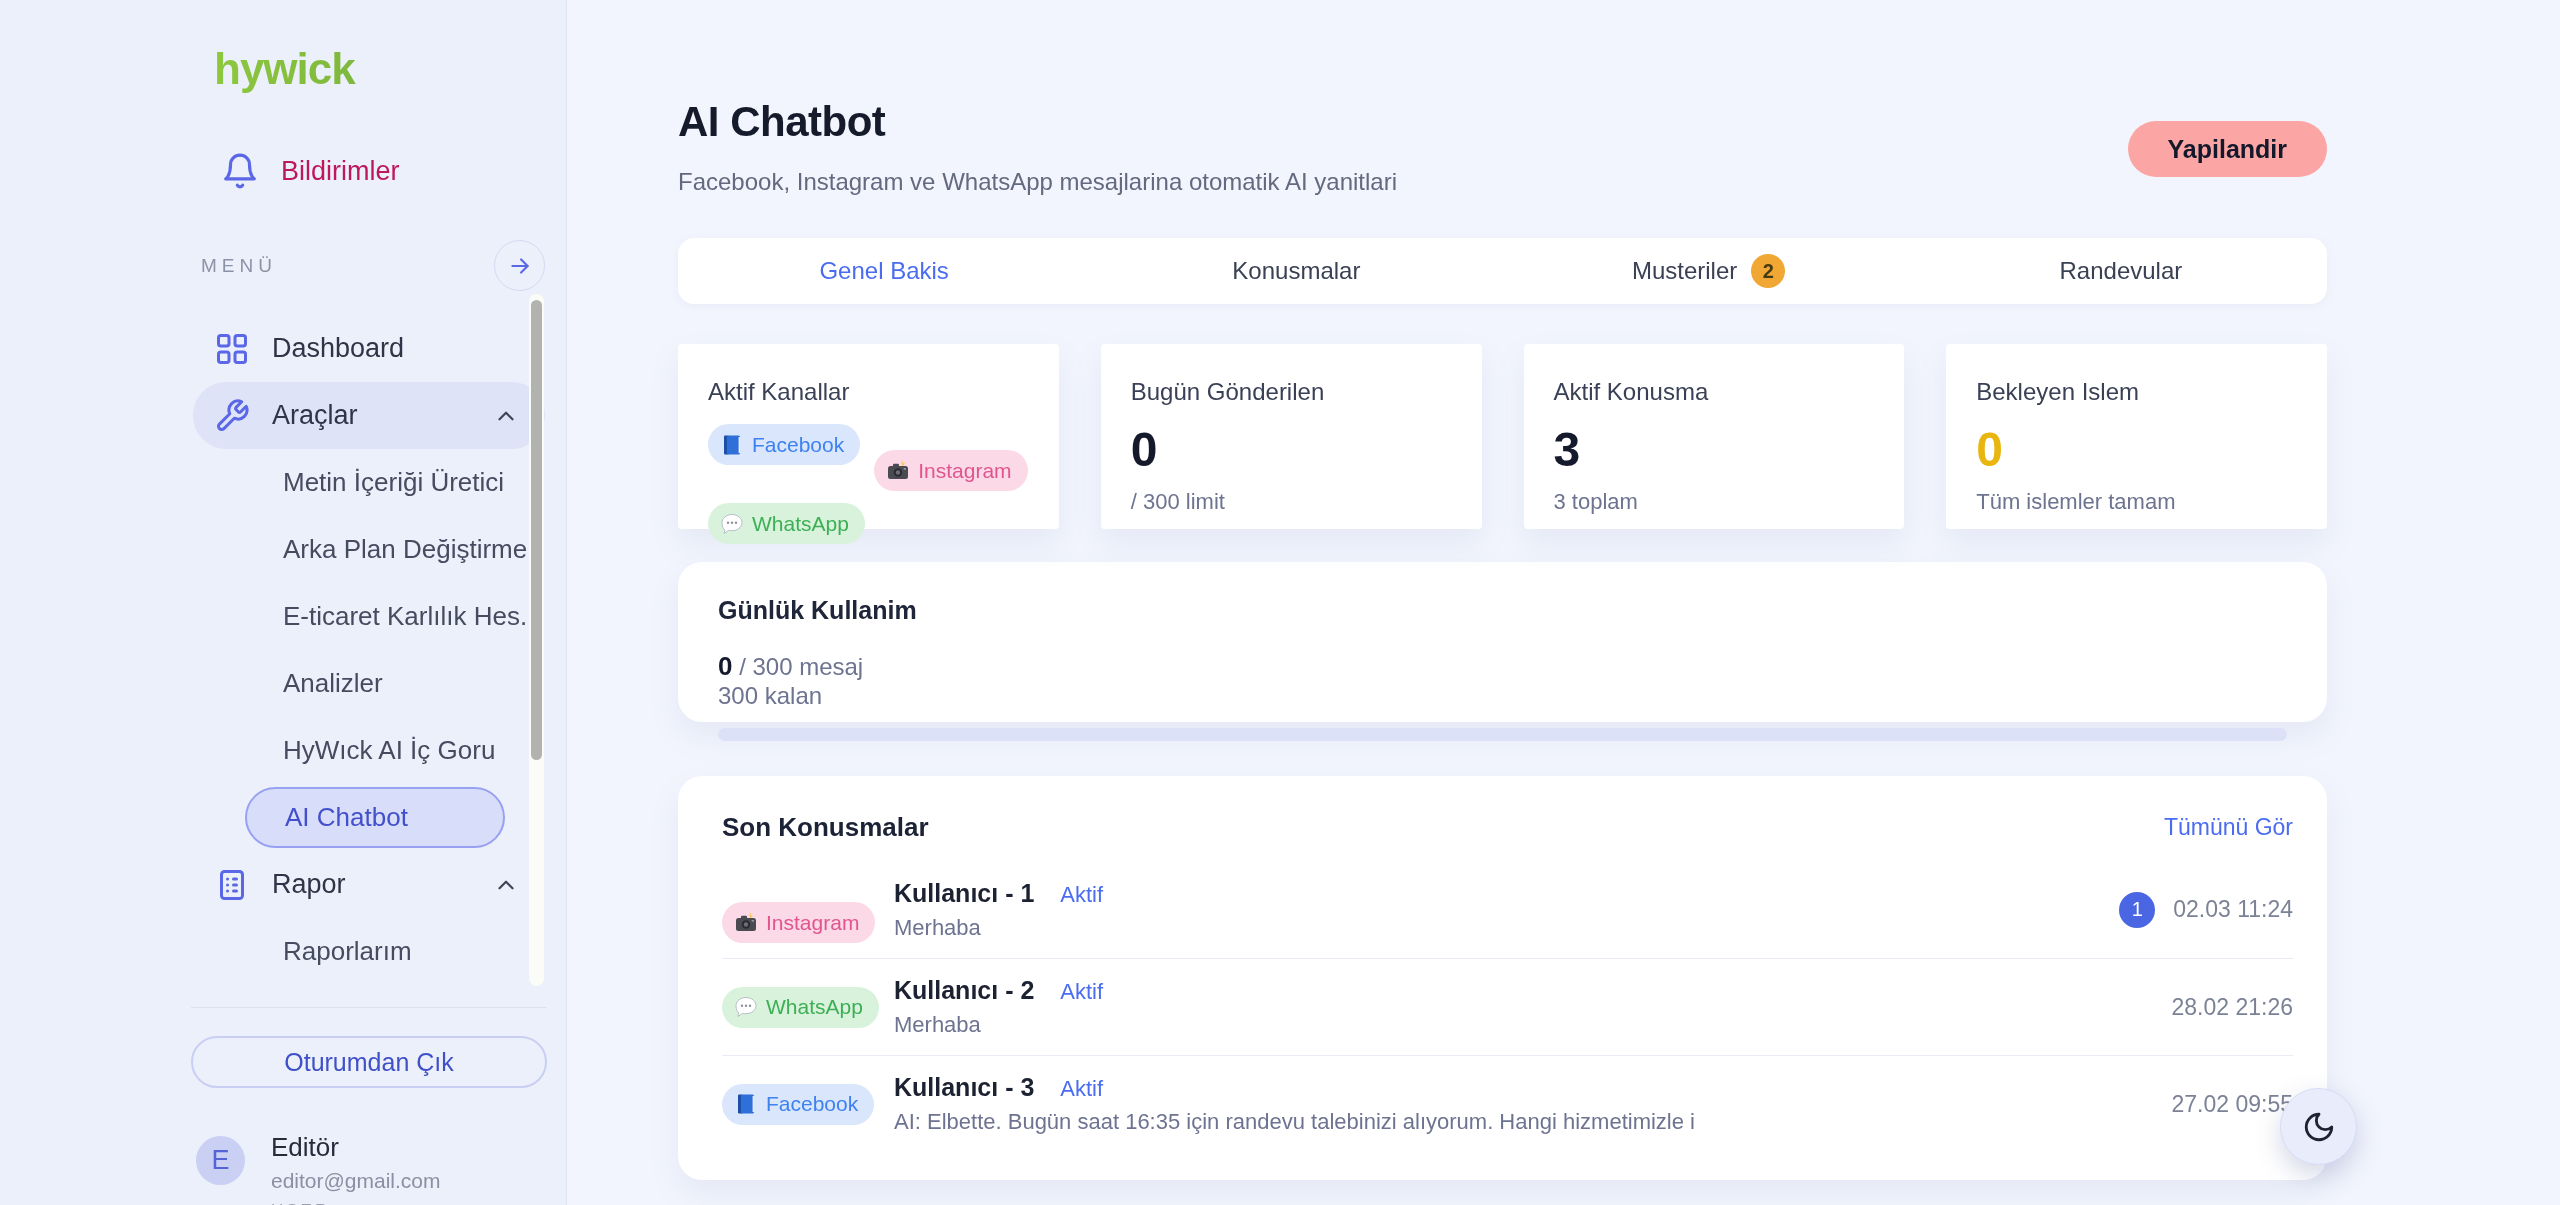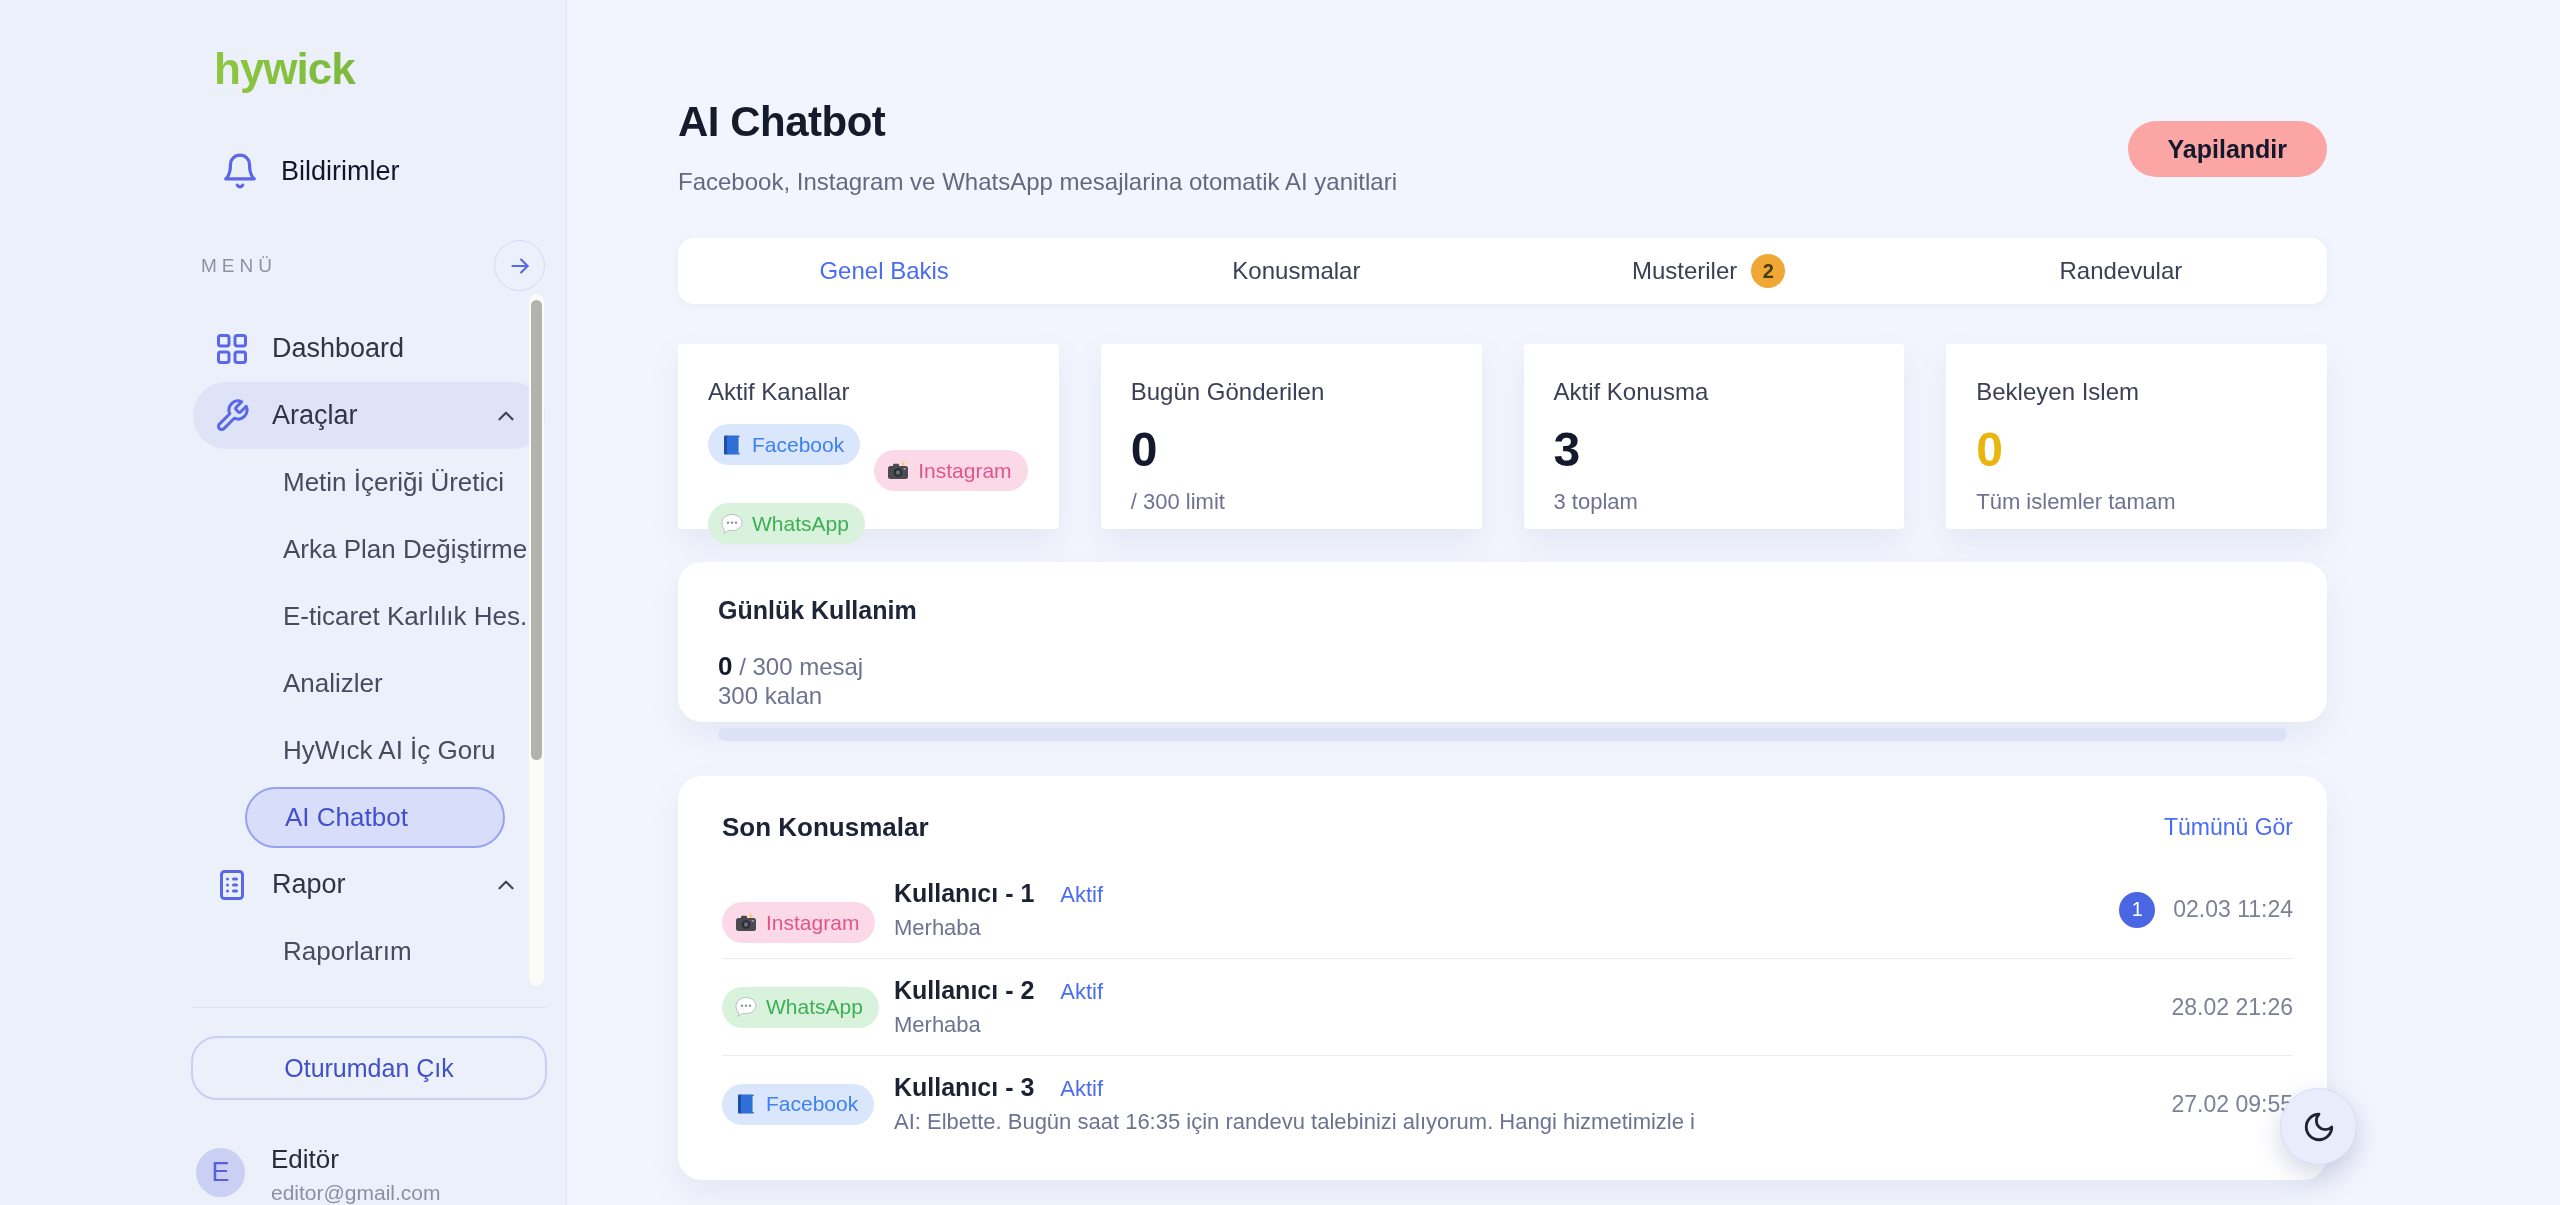--- a/index.html
+++ b/index.html
@@ -23,21 +23,21 @@
     margin:44px 0 0 21px;
     font-size:44px; font-weight:700; letter-spacing:-1px;
     background:linear-gradient(90deg,#8ec73f 0%, #79b43c 55%, #4e8c37 100%);
     -webkit-background-clip:text; background-clip:text; color:transparent;
   }
   .notif-row {
     margin:58px 0 0 28px;
     display:flex; align-items:center; gap:22px; cursor:pointer;
   }
   .notif-row svg { width:38px; height:38px; stroke:#5a67e6; }
-  .notif-label { font-size:27px; color:#0f172a; }
+  .notif-label { font-size:27px; color:#be185d; }
   .menu-head-row {
     margin-top:50px; display:flex; align-items:center; justify-content:space-between;
     padding-left:8px;
   }
   .menu-head { font-size:19px; letter-spacing:5px; color:#8d93a7; }
   .collapse-btn {
     width:51px; height:51px; border-radius:50%;
     border:1px solid #d4d9f4; background:transparent;
     display:flex; align-items:center; justify-content:center; cursor:pointer;
   }
@@ -57,21 +57,21 @@
     height:67px; display:flex; align-items:center;
     padding-left:90px; font-size:26px; color:#464c60; cursor:pointer;
   }
   .submenu-row.selected {
     height:61px; margin:3px 40px 3px 52px; padding-left:38px;
     background:#d8def9; border:2px solid #98a1f1; border-radius:31px;
     color:#4350cb; font-weight:500;
   }
   .side-divider { margin:22px 0 0 -2px; width:356px; height:1px; background:#dde1f0; }
   .logout-btn {
-    margin:28px 0 0 -2px; width:356px; height:64px;
+    margin:28px 0 0 -2px; width:356px; height:52px;
     border:2px solid #c9cff2; border-radius:26px; background:transparent;
     color:#4050c7; font-size:25px; font-weight:500;
     font-family:"Liberation Sans", sans-serif; cursor:pointer;
     display:flex; align-items:center; justify-content:center;
   }
   .user-row { margin:44px 0 0 3px; display:flex; gap:26px; }
   .avatar {
     width:49px; height:49px; border-radius:50%; background:#c9d0f4;
     color:#5563d6; font-size:27px; display:flex; align-items:center; justify-content:center;
     flex:0 0 49px; margin-top:4px;

